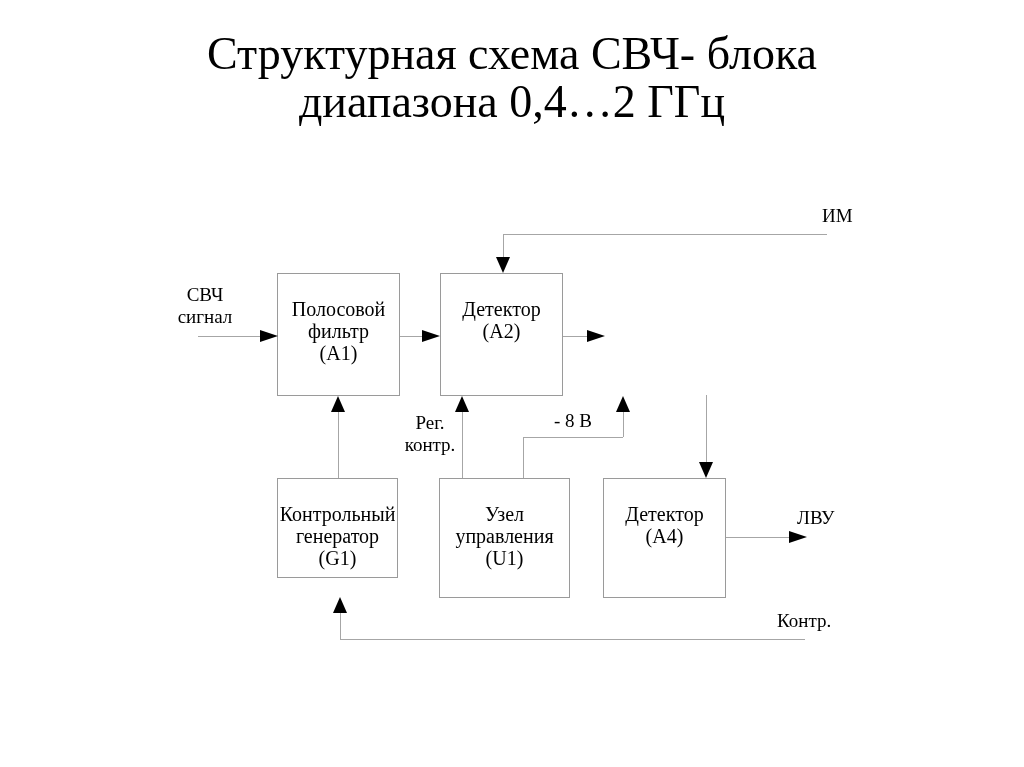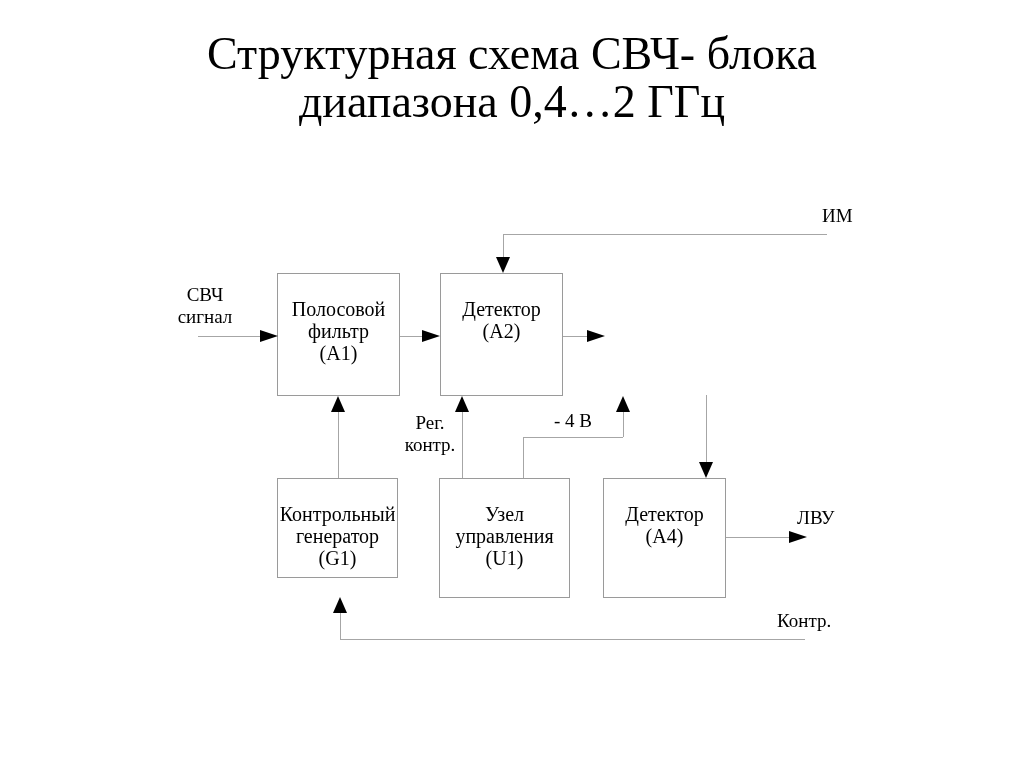--- a/index.html
+++ b/index.html
@@ -122,21 +122,21 @@
   <div class="arr arr-down" style="left:496px; top:257px;"></div>
 
   <div class="v-line" style="left:338px; top:410px; height:68px;"></div>
   <div class="arr arr-up" style="left:331px; top:396px;"></div>
 
   <div class="sig-label center" style="left:399px; top:412px; width:62px;">Рег.
 контр.</div>
   <div class="v-line" style="left:462px; top:410px; height:68px;"></div>
   <div class="arr arr-up" style="left:455px; top:396px;"></div>
 
-  <div class="sig-label center" style="left:548px; top:410px; width:50px;">- 4 В</div>
+  <div class="sig-label center" style="left:548px; top:410px; width:50px;">- 8 В</div>
   <div class="v-line" style="left:523px; top:437px; height:41px;"></div>
   <div class="h-line" style="left:523px; top:437px; width:100px;"></div>
   <div class="v-line" style="left:623px; top:410px; height:27px;"></div>
   <div class="arr arr-up" style="left:616px; top:396px;"></div>
 
   <div class="v-line" style="left:706px; top:395px; height:67px;"></div>
   <div class="arr arr-down" style="left:699px; top:462px;"></div>
 
   <div class="sig-label" style="left:797px; top:507px;">ЛВУ</div>
   <div class="h-line" style="left:726px; top:537px; width:64px;"></div>

